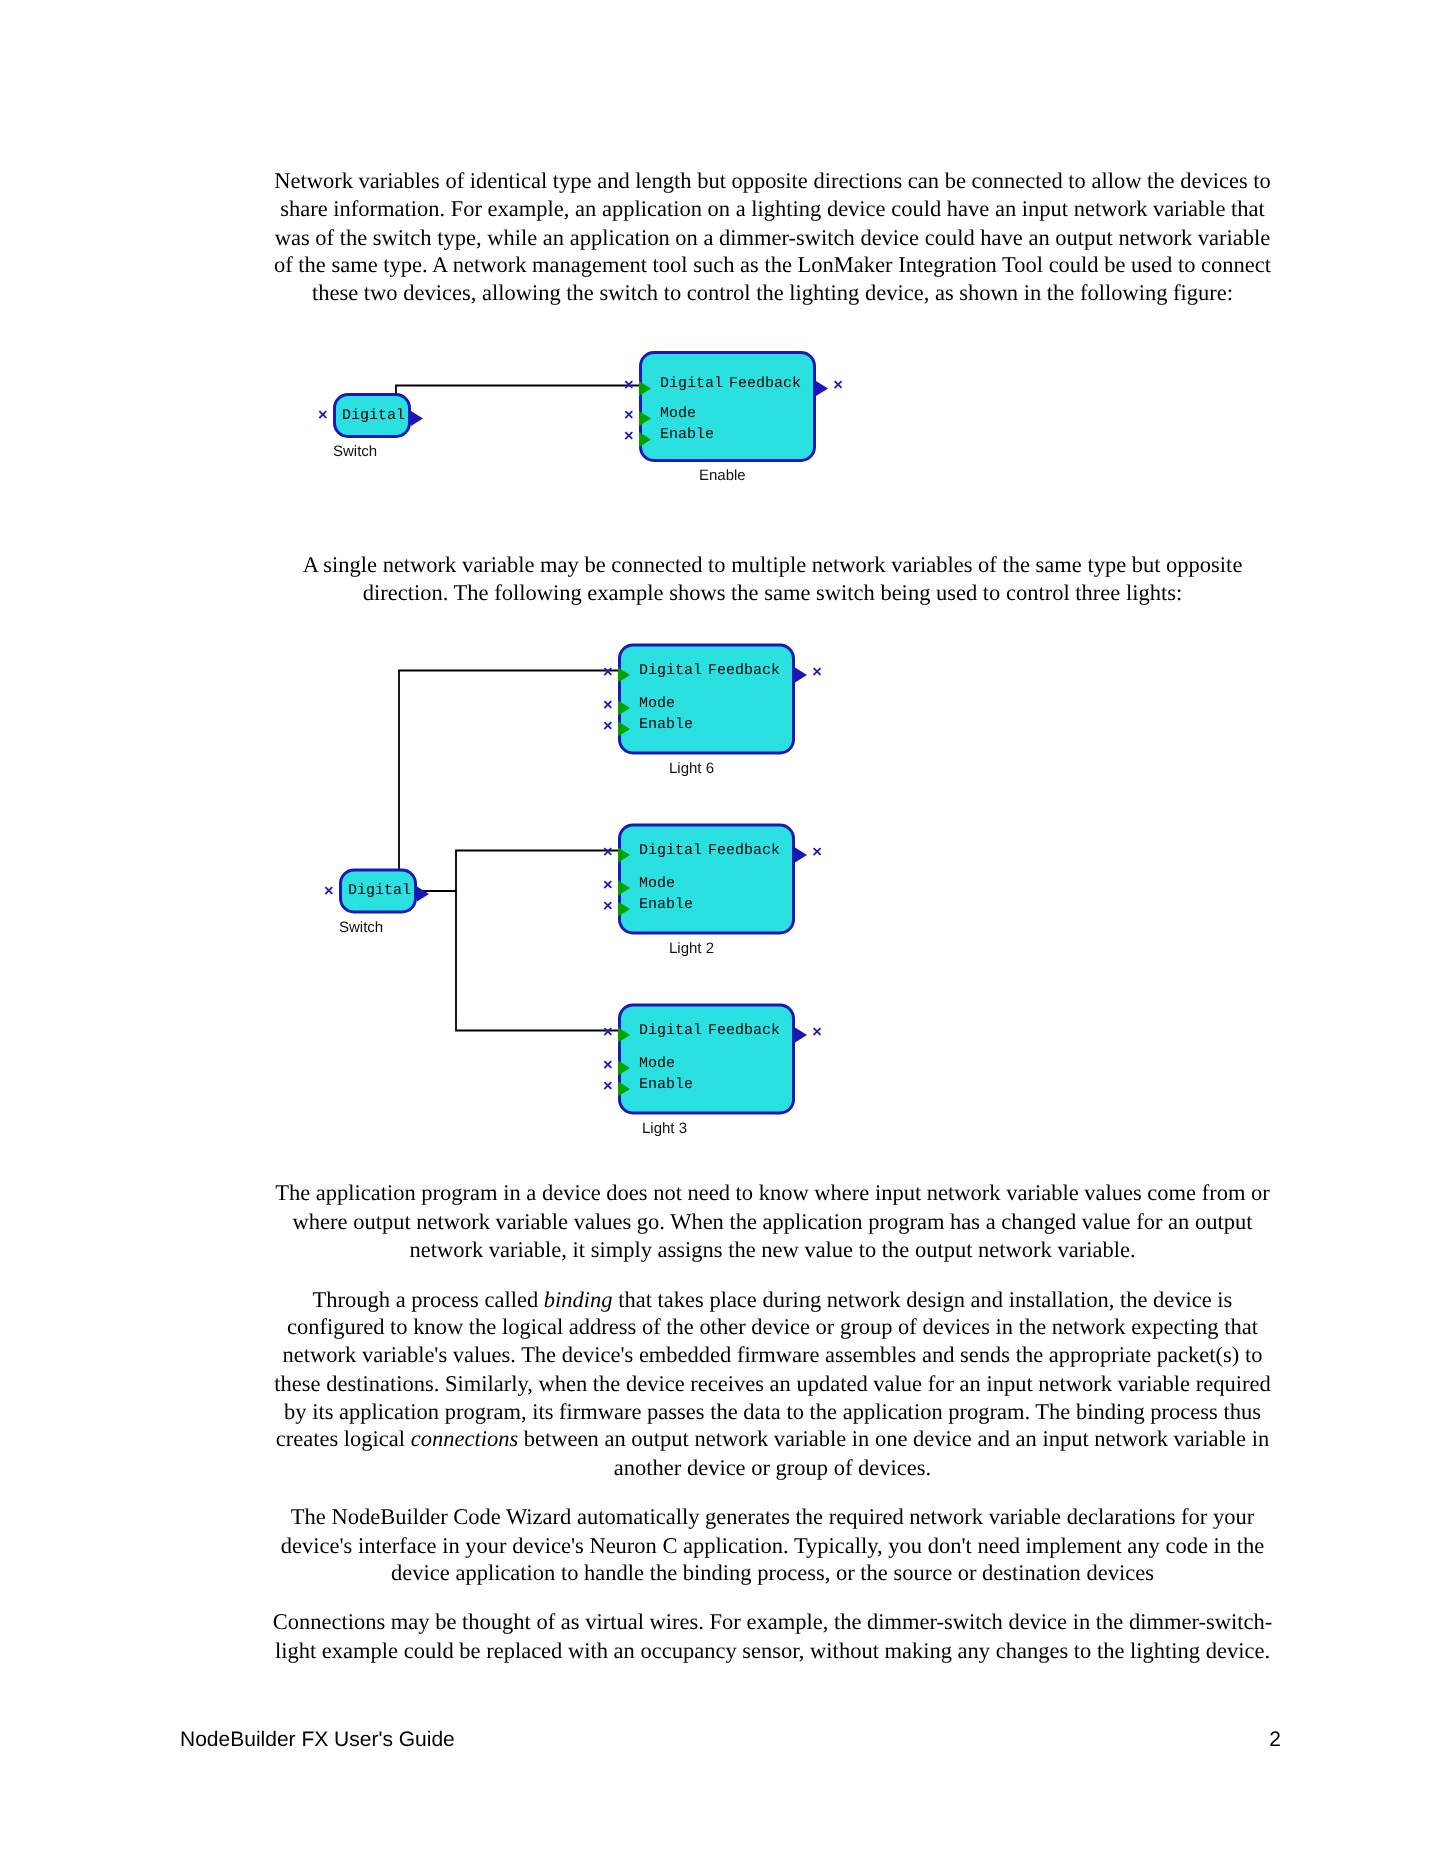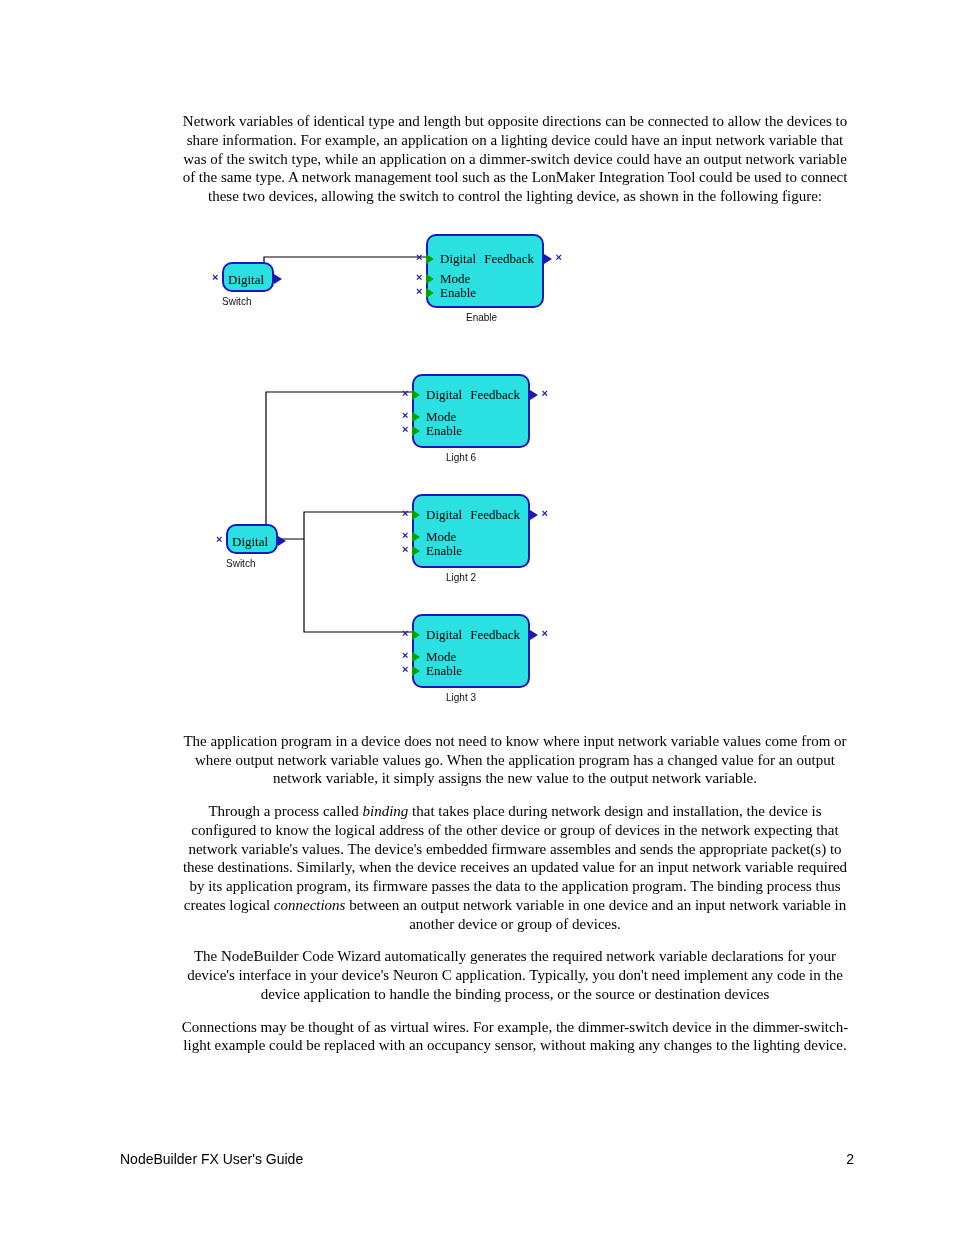--- a/index.html
+++ b/index.html
@@ -28,22 +28,22 @@
     margin: 24px 0 18px 28px;
   }
   .node {
     position: absolute;
     background: #2ae0e0;
     border: 2px solid #1b18b8;
     border-radius: 10px;
     box-sizing: border-box;
   }
   .node-label {
-    font-family: Liberation Serif, serif;
-    font-size: 13px;
+    font-family: Liberation Mono, monospace;
+    font-size: 10px;
     color: #000;
     position: absolute;
     white-space: nowrap;
   }
   .caption {
     font-family: Arial, Helvetica, sans-serif;
     font-size: 10px;
     color: #111;
     position: absolute;
     white-space: nowrap;
@@ -115,20 +115,21 @@
       <span class="x" style="left:-12px; top:35px;">×</span>
       <span class="node-label" style="left:12px; top:35px;">Mode</span>
 
       <span class="port in" style="left:-2px; top:52px;"></span>
       <span class="x" style="left:-12px; top:49px;">×</span>
       <span class="node-label" style="left:12px; top:49px;">Enable</span>
     </div>
     <span class="caption" style="left:262px; top:82px;">Enable</span>
   </div>
 
+  <p class="para">A single network variable may be connected to multiple network variables of the same type but opposite direction.  The following example shows the same switch being used to control three lights:</p>
 
   <div class="diagram-wrap" style="position:relative; width:360px; height:340px; margin-left:28px;">
     <svg class="wires" width="360" height="340">
       <path d="M62 165 L62 18 L216 18"></path>
       <path d="M73 165 L100 165 L100 138 L216 138"></path>
       <path d="M100 165 L100 258 L216 258"></path>
     </svg>
 
     <div class="node" style="left:22px; top:150px; width:52px; height:30px;">
       <span class="node-label" style="left:4px; top:8px;">Digital</span>
@@ -176,21 +177,21 @@
       <span class="node-label" style="right:8px; top:11px;">Feedback</span>
       <span class="port out" style="right:-10px; top:14px;"></span>
       <span class="x" style="right:-20px; top:11px;">×</span>
       <span class="port in" style="left:-2px; top:36px;"></span>
       <span class="x" style="left:-12px; top:33px;">×</span>
       <span class="node-label" style="left:12px; top:33px;">Mode</span>
       <span class="port in" style="left:-2px; top:50px;"></span>
       <span class="x" style="left:-12px; top:47px;">×</span>
       <span class="node-label" style="left:12px; top:47px;">Enable</span>
     </div>
-    <span class="caption" style="left:242px; top:318px;">Light 3</span>
+    <span class="caption" style="left:224px; top:318px;">Light 3</span>
   </div>
 
   <p class="para">The application program in a device does not need to know where input network variable values come from or where output network variable values go.  When the application program has a changed value for an output network variable, it simply assigns the new value to the output network variable.</p>
 
   <p class="para">
     <span>Through a process called </span><span class="italic">binding</span><span> that takes place during network design and installation, the device is configured to know the logical address of the other device or group of devices in the network expecting that network variable's values.  The device's embedded firmware assembles and sends the appropriate packet(s) to these destinations.  Similarly, when the device receives an updated value for an input network variable required by its application program, its firmware passes the data to the application program.  The binding process thus creates logical </span><span class="italic">connections</span><span> between an output network variable in one device and an input network variable in another device or group of devices.</span>
   </p>
 
   <p class="para">The NodeBuilder Code Wizard automatically generates the required network variable declarations for your device's interface in your device's Neuron C application.  Typically, you don't need implement any code in the device application to handle the binding process, or the source or destination devices</p>
 

